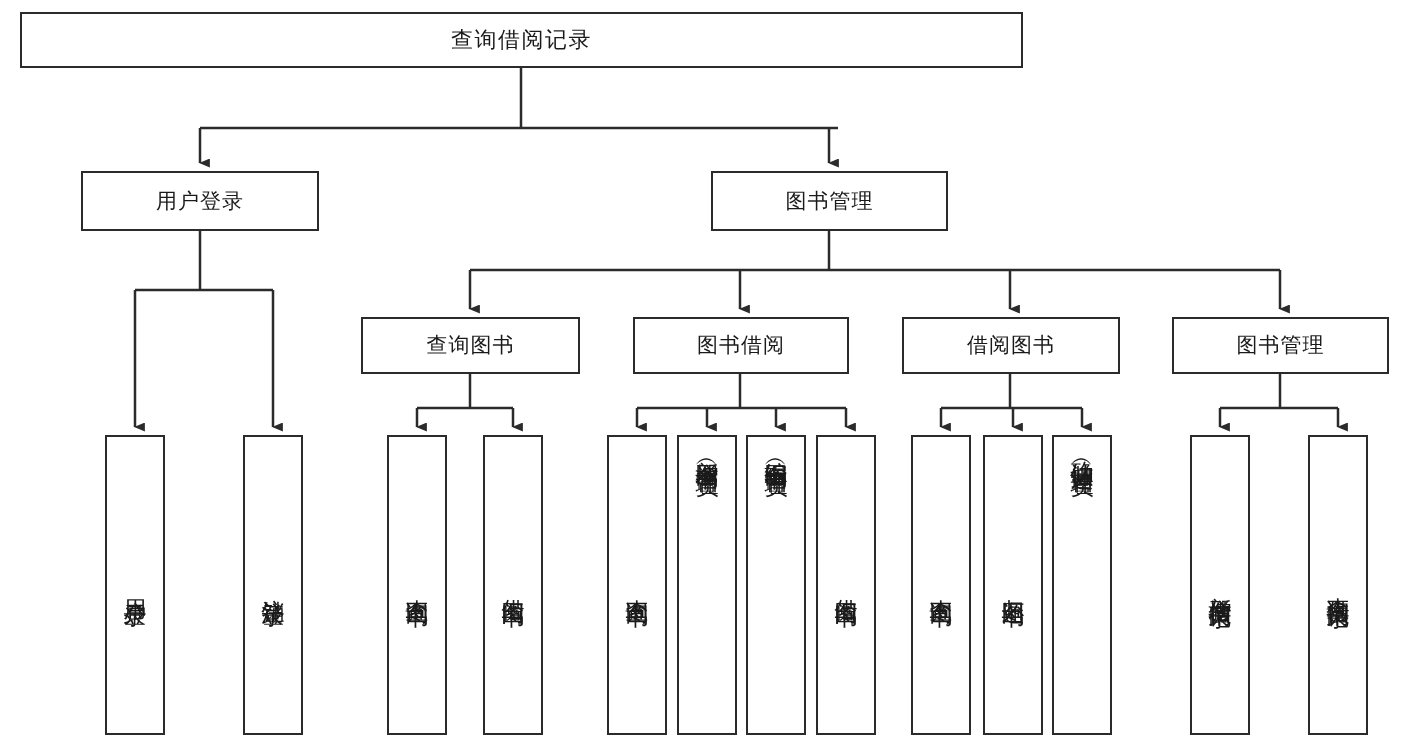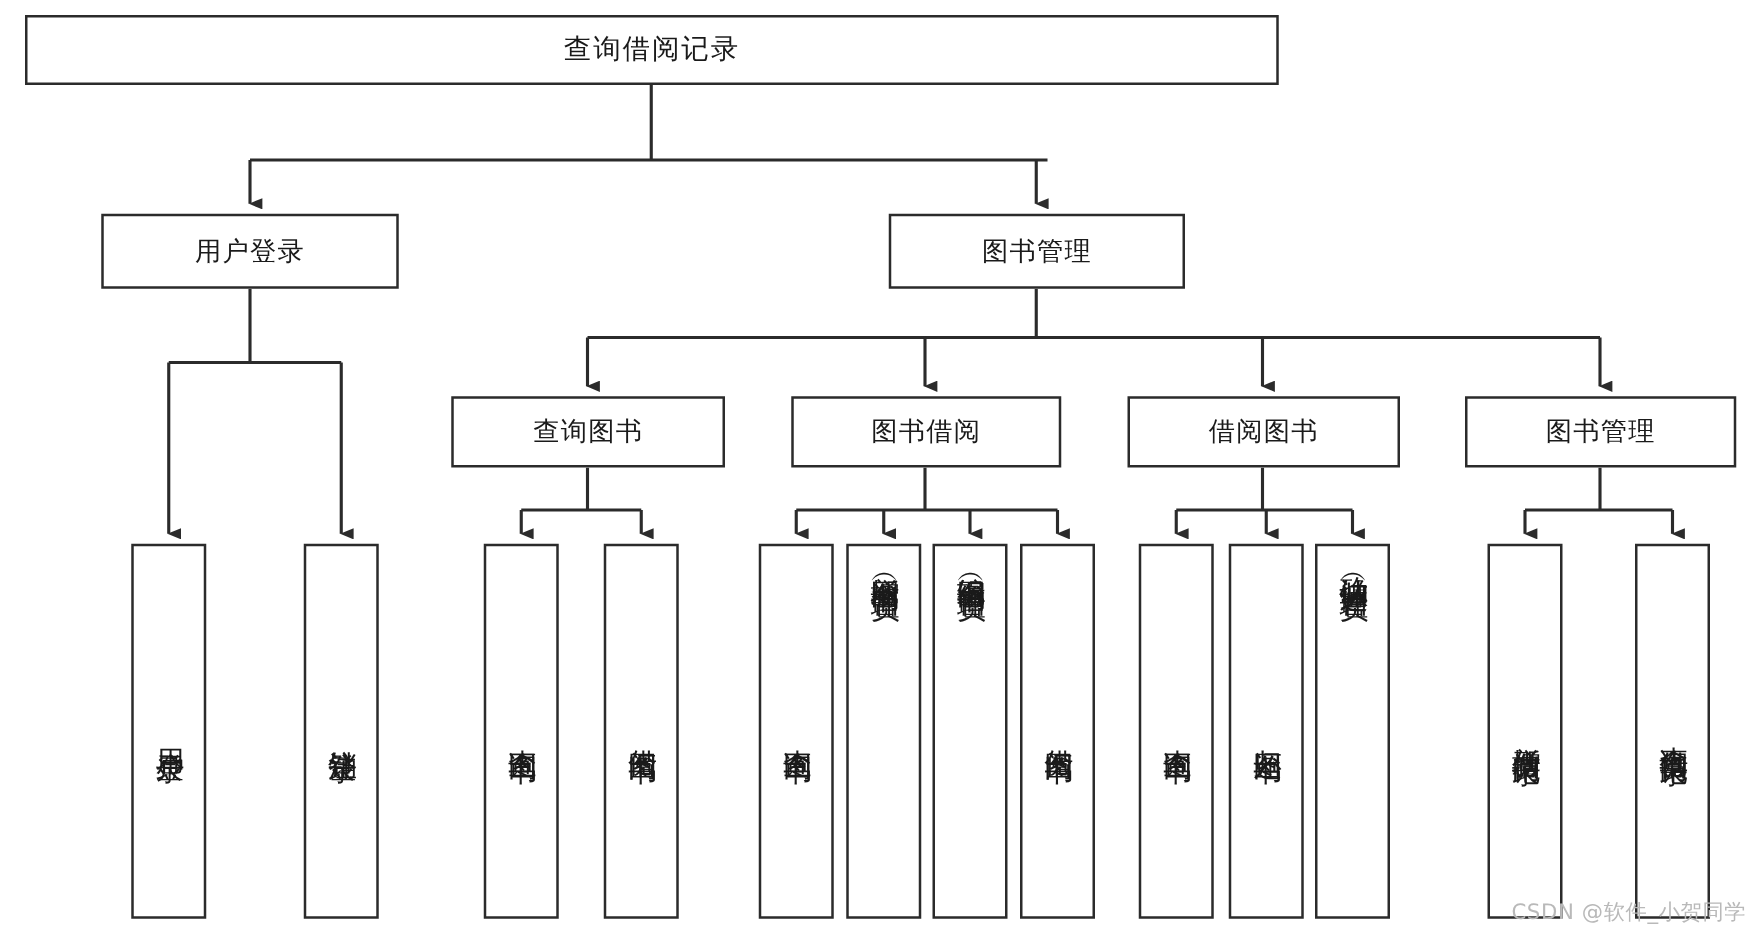--- a/index.html
+++ b/index.html
@@ -195,15 +195,14 @@
     <span class="label">确认归还（管理员）</span>
   </div>
 
   <div class="node vert center-text" style="left:1190px; top:435px; width:60px; height:300px;">
     <span class="label">新增借阅记录</span>
   </div>
   <div class="node vert center-text" style="left:1308px; top:435px; width:60px; height:300px;">
     <span class="label">查询借阅记录</span>
   </div>
 
-  <div class="watermark">CSDN @软件_小贺同学</div>
 
 </div>
 
 </body></html>

